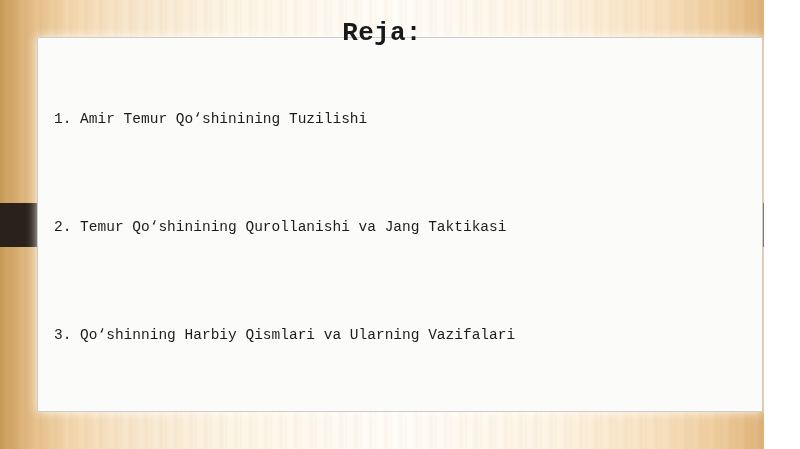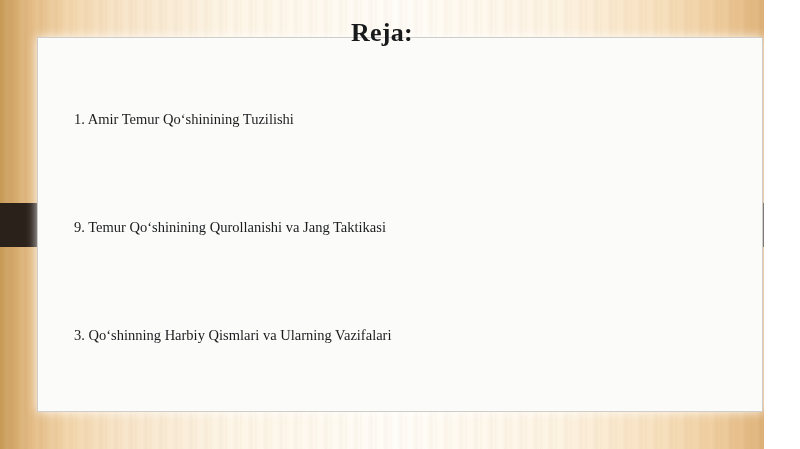--- a/index.html
+++ b/index.html
@@ -24,20 +24,21 @@
         #f3d7ad 70px,
         #f7e4c8 120px,
         #fdf5e6 230px,
         #fffdf8 400px,
         #fdf3e2 560px,
         #f7e0bd 660px,
         #eecb9b 720px,
         #dcae73 770px,
         #cf9e5f 800px);
     overflow: hidden;
+    font-family: Liberation Mono, monospace;
   }
   .wood-texture {
     position: absolute;
     inset: 0;
     background:
       repeating-linear-gradient(to right,
         rgba(180,130,70,0.055) 0px,
         rgba(180,130,70,0.00) 3px,
         rgba(255,255,255,0.05) 7px,
         rgba(160,110,60,0.05) 11px,
@@ -78,21 +79,21 @@
     top: 18px;
     text-align: center;
     font-size: 26px;
     font-weight: bold;
     color: #18191b;
     letter-spacing: 0.3px;
     z-index: 5;
   }
   .items {
     position: absolute;
-    left: 74px;
+    left: 54px;
     top: 110px;
     width: 640px;
   }
   .item {
     font-size: 14.5px;
     color: #1b1c1e;
     line-height: 1.3;
     margin-bottom: 89px;
     white-space: nowrap;
   }
@@ -107,16 +108,16 @@
   <div class="wood-texture"></div>
   <div class="tab-left"></div>
   <div class="tab-right"></div>
 
   <div class="content-panel"></div>
 
   <div class="title">Reja:</div>
 
   <div class="items">
     <div class="item">1. Amir Temur Qo‘shinining Tuzilishi</div>
-    <div class="item">9. Temur Qo‘shinining Qurollanishi va Jang Taktikasi</div>
+    <div class="item">2. Temur Qo‘shinining Qurollanishi va Jang Taktikasi</div>
     <div class="item">3. Qo‘shinning Harbiy Qismlari va Ularning Vazifalari</div>
   </div>
 </div>
 
 </body></html>

